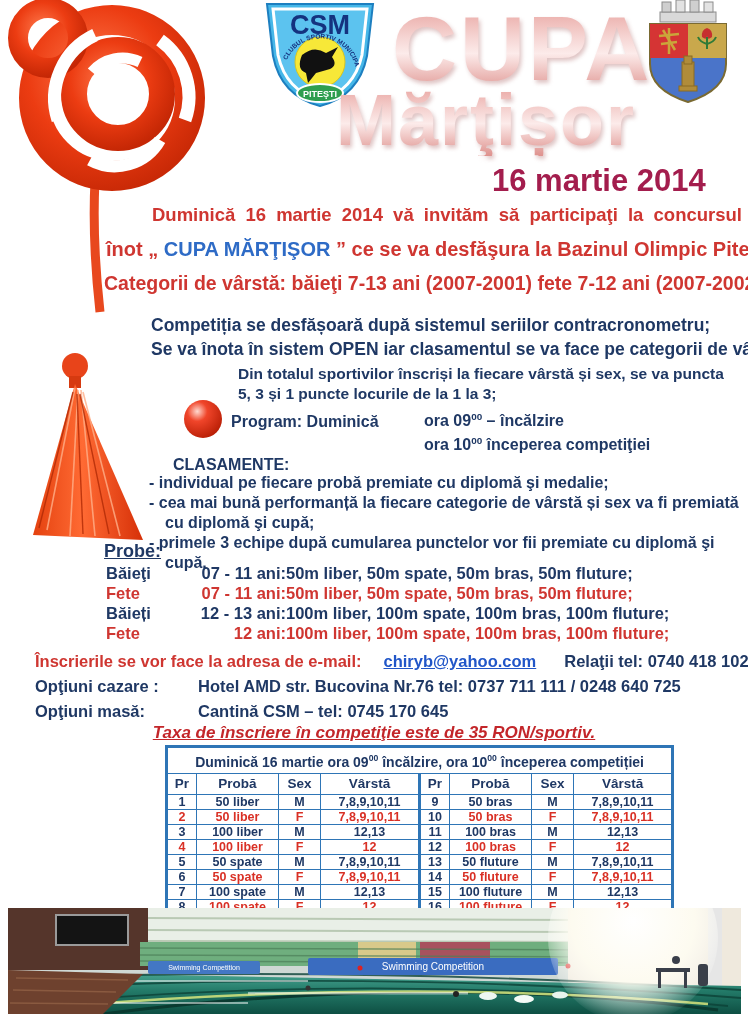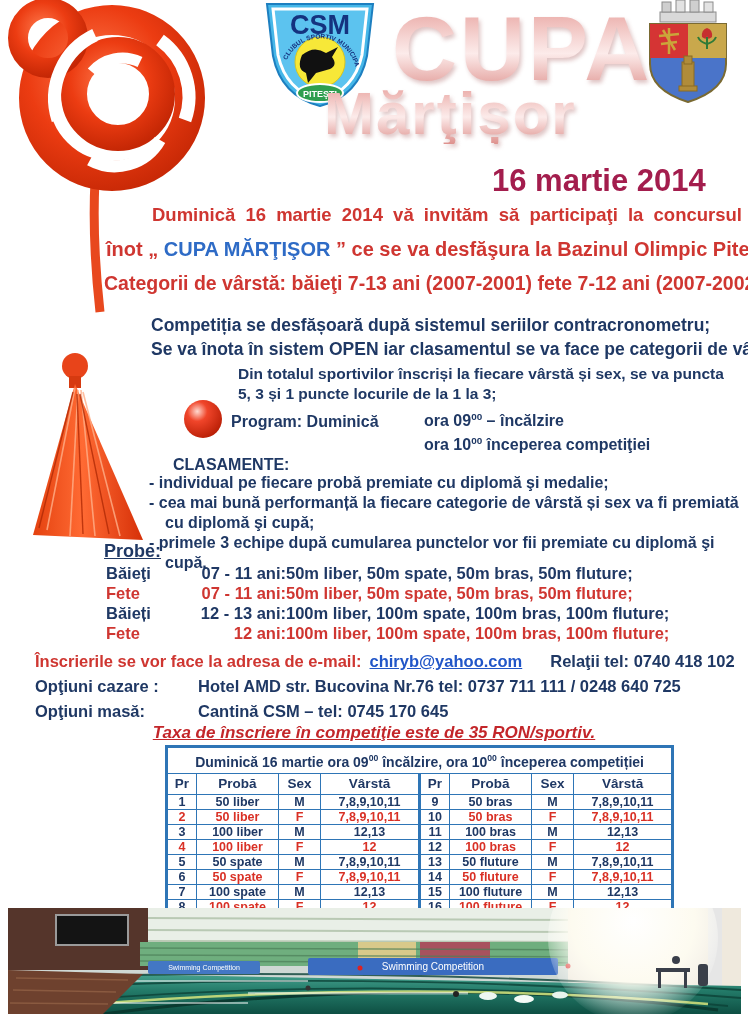--- a/index.html
+++ b/index.html
@@ -14,21 +14,21 @@
   
   .title-pink{
     font-weight:bold;color:#e59d99;letter-spacing:3px;
     background:linear-gradient(180deg,#e8a29e 0%,#f6d6d4 38%,#fcebea 55%,#de918d 100%);
     -webkit-background-clip:text;background-clip:text;
     -webkit-text-fill-color:transparent;
     filter:drop-shadow(2px 3px 2px rgba(185,125,125,.45));
     line-height:1;
   }
   #title-cupa{left:392px;top:4px;font-size:90px;}
-  #title-martisor{left:324px;top:84px;font-size:60px;letter-spacing:2px;}
+  #title-martisor{left:336px;top:84px;font-size:72px;letter-spacing:2px;}
   #title-date{left:492px;top:163px;font-size:31px;font-weight:bold;color:#a31d4d;}
 
   
   .intro{font-weight:bold;color:#cf3631;white-space:nowrap;}
   #intro1{left:152px;top:204px;font-size:18.5px;word-spacing:5px;}
   #intro2{left:106px;top:238px;font-size:20px;}
   #intro2 .hl{color:#2e6bc6;}
   #intro3{left:104px;top:272px;font-size:19.5px;}
 
   
@@ -55,21 +55,21 @@
   #probe-title{left:104px;top:541px;font-size:18px;font-weight:bold;color:#1f3864;text-decoration:underline;}
   #probe-rows{left:106px;top:563px;font-size:16.5px;font-weight:bold;line-height:20px;white-space:nowrap;}
   .probe-row .who{display:inline-block;width:62px;}
   .probe-row .age{display:inline-block;width:118px;text-align:right;}
   .probe-row .ev{display:inline-block;}
 
   
   #contact{left:35px;top:649px;font-size:16.5px;font-weight:bold;line-height:25px;white-space:nowrap;}
   #contact a{color:#2156c8;}
   #contact .lbl{display:inline-block;width:163px;}
-  #contact .gap1{margin-left:8px;}
+  #contact .gap1{margin-left:22px;}
   #contact .gap2{margin-left:28px;}
 
   
   #taxa{left:0;top:723px;width:748px;text-align:center;font-size:17px;font-weight:bold;
     font-style:italic;text-decoration:underline;color:#c3262a;}
 
   
   #tbl-wrap{left:135px;top:745px;width:506px;margin-left:30px;}
   table{border-collapse:collapse;width:506px;table-layout:fixed;
     border:3px solid #2e75b6;font-family:"Liberation Sans",sans-serif;}

